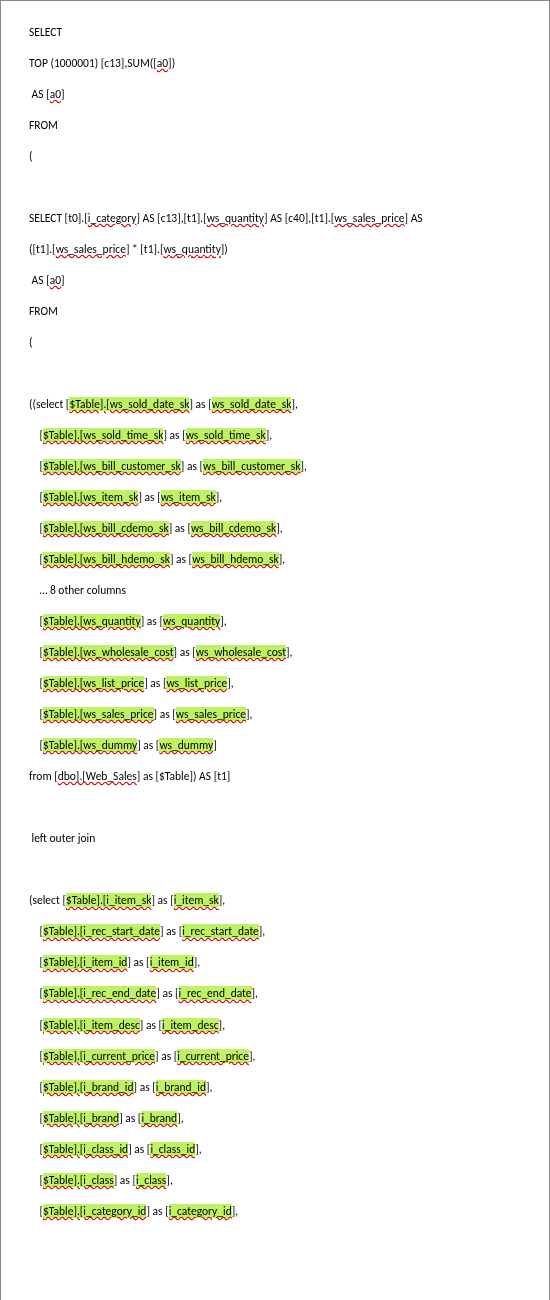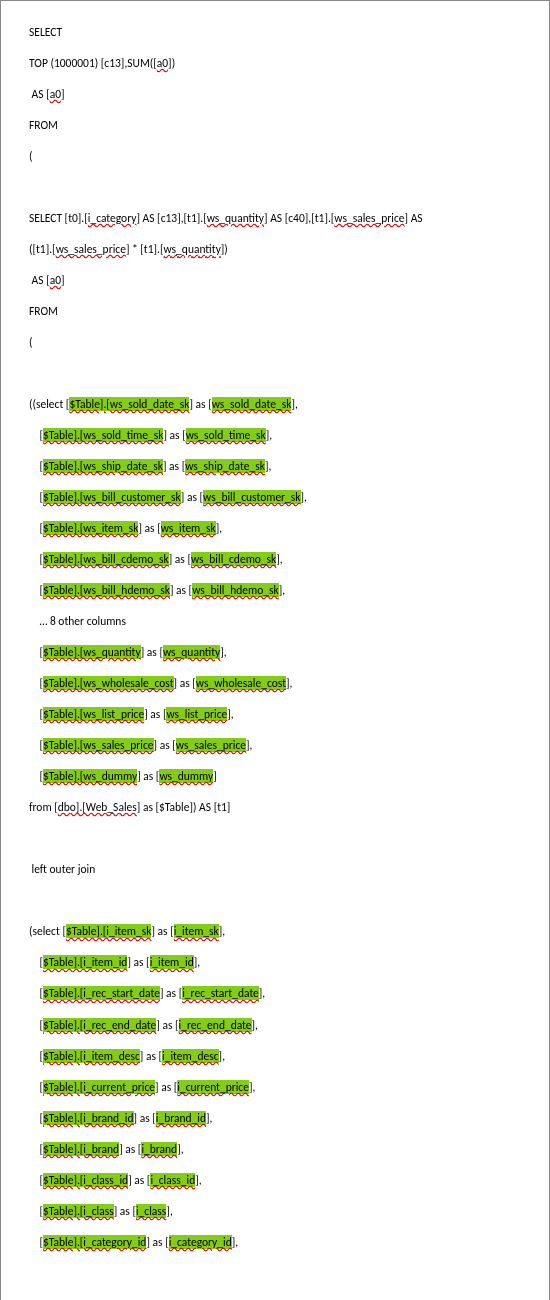--- a/index.html
+++ b/index.html
@@ -22,21 +22,21 @@
     white-space: pre;
     padding-left: 22px;
   }
   .ln { display: block; }
   .err {
     text-decoration-line: underline;
     text-decoration-style: wavy;
     text-decoration-color: #d00000;
   }
   .hl {
-    background: #84cc16;
+    background: #bef264;
   }
 </style>
 </head>
 <body>
 
 <div class="page">
 <div class="code-block">
 <span class="ln">SELECT</span>
 <span class="ln"><span>TOP (1000001) [c13],SUM([</span><span class="err">a0</span><span>])</span></span>
 <span class="ln"><span> AS [</span><span class="err">a0</span><span>]</span></span>
@@ -44,38 +44,37 @@
 <span class="ln">(</span>
 <span class="ln">&nbsp;</span>
 <span class="ln"><span>SELECT [t0].[</span><span class="err">i_category</span><span>] AS [c13],[t1].[</span><span class="err">ws_quantity</span><span>] AS [c40],[t1].[</span><span class="err">ws_sales_price</span><span>] AS</span></span>
 <span class="ln"><span>([t1].[</span><span class="err">ws_sales_price</span><span>] * [t1].[</span><span class="err">ws_quantity</span><span>])</span></span>
 <span class="ln"><span> AS [</span><span class="err">a0</span><span>]</span></span>
 <span class="ln">FROM</span>
 <span class="ln">(</span>
 <span class="ln">&nbsp;</span>
 <span class="ln"><span>((select [</span><span class="hl err">$Table].[ws_sold_date_sk</span><span>] as [</span><span class="hl err">ws_sold_date_sk</span><span>],</span></span>
 <span class="ln"><span>    [</span><span class="hl err">$Table].[ws_sold_time_sk</span><span>] as [</span><span class="hl err">ws_sold_time_sk</span><span>],</span></span>
-<span class="ln"><span>    [</span><span class="hl err">$Table].[ws_ship_date_sk</span><span>] as [</span><span class="hl err">ws_ship_date_sk</span><span>],</span></span>
 <span class="ln"><span>    [</span><span class="hl err">$Table].[ws_bill_customer_sk</span><span>] as [</span><span class="hl err">ws_bill_customer_sk</span><span>],</span></span>
 <span class="ln"><span>    [</span><span class="hl err">$Table].[ws_item_sk</span><span>] as [</span><span class="hl err">ws_item_sk</span><span>],</span></span>
 <span class="ln"><span>    [</span><span class="hl err">$Table].[ws_bill_cdemo_sk</span><span>] as [</span><span class="hl err">ws_bill_cdemo_sk</span><span>],</span></span>
 <span class="ln"><span>    [</span><span class="hl err">$Table].[ws_bill_hdemo_sk</span><span>] as [</span><span class="hl err">ws_bill_hdemo_sk</span><span>],</span></span>
 <span class="ln">    … 8 other columns</span>
 <span class="ln"><span>    [</span><span class="hl err">$Table].[ws_quantity</span><span>] as [</span><span class="hl err">ws_quantity</span><span>],</span></span>
 <span class="ln"><span>    [</span><span class="hl err">$Table].[ws_wholesale_cost</span><span>] as [</span><span class="hl err">ws_wholesale_cost</span><span>],</span></span>
 <span class="ln"><span>    [</span><span class="hl err">$Table].[ws_list_price</span><span>] as [</span><span class="hl err">ws_list_price</span><span>],</span></span>
 <span class="ln"><span>    [</span><span class="hl err">$Table].[ws_sales_price</span><span>] as [</span><span class="hl err">ws_sales_price</span><span>],</span></span>
 <span class="ln"><span>    [</span><span class="hl err">$Table].[ws_dummy</span><span>] as [</span><span class="hl err">ws_dummy</span><span>]</span></span>
 <span class="ln"><span>from [</span><span class="err">dbo].[Web_Sales</span><span>] as [$Table]) AS [t1]</span></span>
 <span class="ln">&nbsp;</span>
 <span class="ln"> left outer join</span>
 <span class="ln">&nbsp;</span>
 <span class="ln"><span>(select [</span><span class="hl err">$Table].[i_item_sk</span><span>] as [</span><span class="hl err">i_item_sk</span><span>],</span></span>
+<span class="ln"><span>    [</span><span class="hl err">$Table].[i_rec_start_date</span><span>] as [</span><span class="hl err">i_rec_start_date</span><span>],</span></span>
 <span class="ln"><span>    [</span><span class="hl err">$Table].[i_item_id</span><span>] as [</span><span class="hl err">i_item_id</span><span>],</span></span>
-<span class="ln"><span>    [</span><span class="hl err">$Table].[i_rec_start_date</span><span>] as [</span><span class="hl err">i_rec_start_date</span><span>],</span></span>
 <span class="ln"><span>    [</span><span class="hl err">$Table].[i_rec_end_date</span><span>] as [</span><span class="hl err">i_rec_end_date</span><span>],</span></span>
 <span class="ln"><span>    [</span><span class="hl err">$Table].[i_item_desc</span><span>] as [</span><span class="hl err">i_item_desc</span><span>],</span></span>
 <span class="ln"><span>    [</span><span class="hl err">$Table].[i_current_price</span><span>] as [</span><span class="hl err">i_current_price</span><span>],</span></span>
 <span class="ln"><span>    [</span><span class="hl err">$Table].[i_brand_id</span><span>] as [</span><span class="hl err">i_brand_id</span><span>],</span></span>
 <span class="ln"><span>    [</span><span class="hl err">$Table].[i_brand</span><span>] as [</span><span class="hl err">i_brand</span><span>],</span></span>
 <span class="ln"><span>    [</span><span class="hl err">$Table].[i_class_id</span><span>] as [</span><span class="hl err">i_class_id</span><span>],</span></span>
 <span class="ln"><span>    [</span><span class="hl err">$Table].[i_class</span><span>] as [</span><span class="hl err">i_class</span><span>],</span></span>
 <span class="ln"><span>    [</span><span class="hl err">$Table].[i_category_id</span><span>] as [</span><span class="hl err">i_category_id</span><span>],</span></span>
 
 

